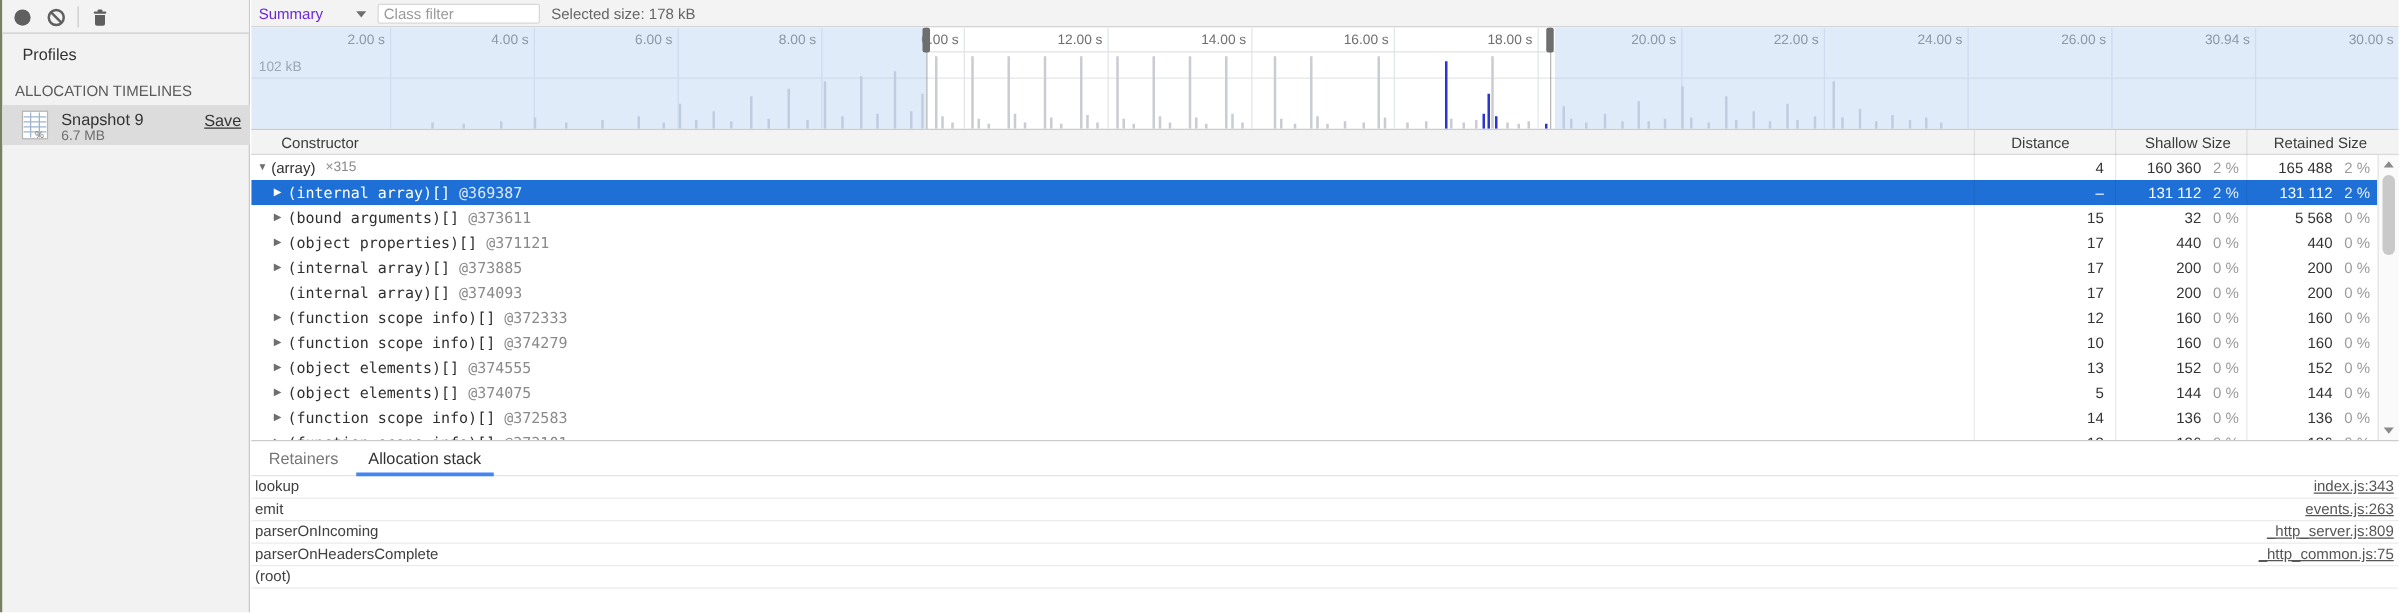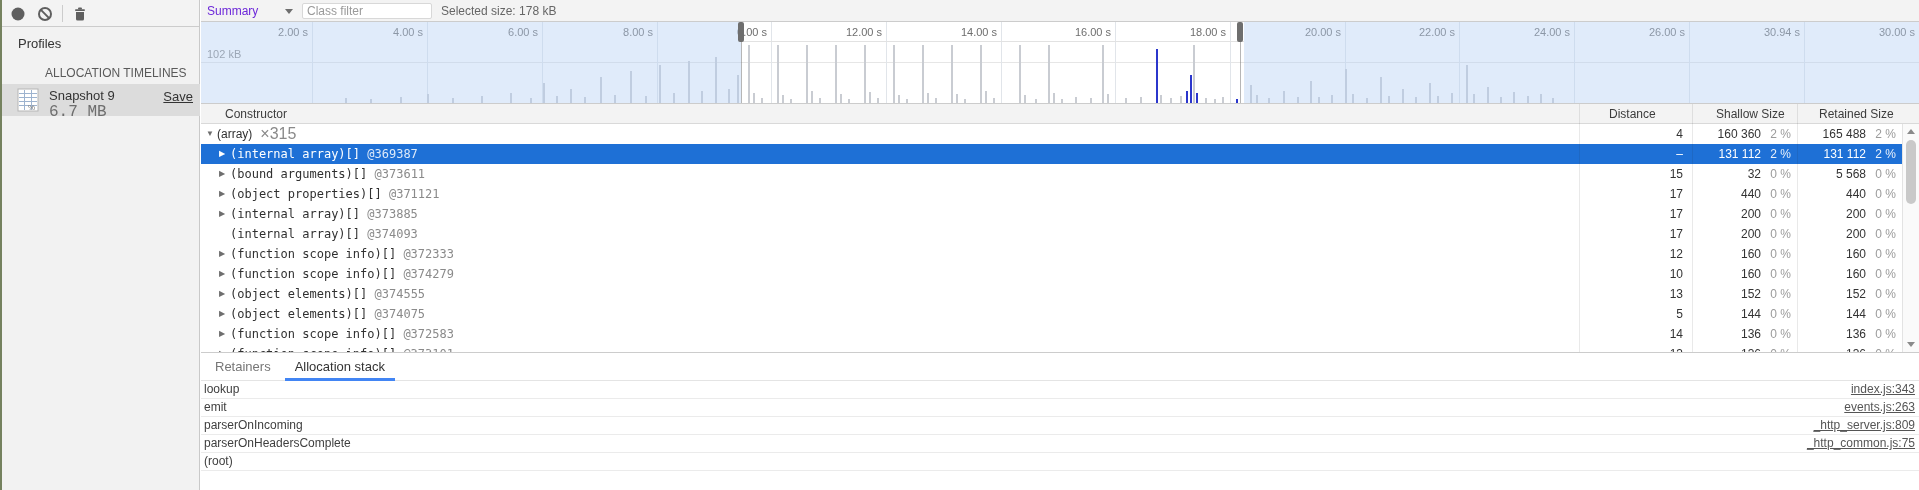--- a/index.html
+++ b/index.html
@@ -8,25 +8,25 @@
 
   
   .left-edge { position:absolute; left:0; top:0; width:2px; height:490px; background:#75825f; }
 
   
   #sidebar { position:absolute; left:2px; top:0; width:198px; height:490px; background:#f2f2f2; border-right:1px solid #c9c9c9; }
   .side-toolbar { position:relative; height:27px; background:#f3f3f3; border-bottom:1px solid #ccc; }
   .tb-btn { position:absolute; top:6px; width:16px; height:16px; cursor:pointer; }
   .tb-sep { position:absolute; left:60px; top:5px; width:1px; height:17px; background:#ccc; }
   .profiles-label { position:absolute; left:16px; top:36px; font-size:13px; color:#333; }
-  .section-header { position:absolute; left:10px; top:66px; font-size:12px; color:#5a5a5a;margin-left:33px; }
+  .section-header { position:absolute; left:10px; top:66px; font-size:12px; color:#5a5a5a; }
   .snapshot-item { position:absolute; left:0; top:84px; width:198px; height:32px; background:#dcdcdc; cursor:pointer; }
   .snap-icon { position:absolute; left:15px; top:4px; width:22px; height:24px; }
   .snap-name { position:absolute; left:47px; top:4px; font-size:13px; color:#333; }
-  .snap-size { position:absolute; left:47px; top:19px; font-size:16px; color:#6e6e6e;font-family:Liberation Mono, monospace; }
+  .snap-size { position:absolute; left:47px; top:19px; font-size:11px; color:#6e6e6e; }
   .save-link { position:absolute; right:7px; top:5px; font-size:13px; color:#333; text-decoration:underline; cursor:pointer; }
 
   
   #main { position:absolute; left:201px; top:0; width:1718px; height:490px; }
   .main-toolbar { position:absolute; left:0; top:0; width:1718px; height:22px; background:#f3f3f3; border-bottom:1px solid #ccc; }
   .summary-select { position:absolute; left:6px; top:3px; height:16px; line-height:16px; color:#6d28d9; cursor:pointer; padding-right:22px; }
   .dd-arrow { position:absolute; left:84px; top:9px; width:0; height:0; border-left:4px solid transparent; border-right:4px solid transparent; border-top:5px solid #6e6e6e; }
   .class-filter { position:absolute; left:101px; top:3px; width:130px; height:16px; border:1px solid #d8d8d8; border-radius:2px; background:#fff; font-family:"Liberation Sans",sans-serif; font-size:12px; padding:0 4px; color:#333; outline:none; }
   .class-filter::placeholder { color:#9a9a9a; }
   .selected-size { position:absolute; left:240px; top:4px; color:#666; }
@@ -56,21 +56,21 @@
   .cell-size .num { flex:1; text-align:right; }
   .cell-size .pct { width:30px; text-align:right; margin-right:6px; color:#9b9b9b; }
   .grid-row.selected .pct { color:rgba(255,255,255,0.9); }
   .expander { display:inline-block; width:11px; font-size:8px; color:#6e6e6e; flex:none; }
   .grid-row.selected .expander { color:#fff; }
   .ctor-mono { font-family:"DejaVu Sans Mono", monospace; font-size:12px; color:#303030; }
   .grid-row.selected .ctor-mono { color:#fff; }
   .ctor-sans { font-size:12px; color:#303030; }
   .obj-id { color:#8a8a8a; }
   .grid-row.selected .obj-id { color:rgba(255,255,255,0.85); }
-  .obj-count { font-size:16px; color:#8a8a8a; margin-left:8px; }
+  .obj-count { font-size:11px; color:#8a8a8a; margin-left:8px; }
   .col-divider { position:absolute; top:0; width:1px; height:248px; background:rgba(40,40,40,0.10); pointer-events:none; z-index:3; }
 
   
   #vscroll { position:absolute; left:1701px; top:20px; width:17px; height:228px; background:#fafafa; border-left:1px solid #e3e3e3; }
   .scroll-arrow { position:absolute; left:4px; width:0; height:0; border-left:4px solid transparent; border-right:4px solid transparent; cursor:pointer; }
   .arrow-up { top:5px; border-bottom:5px solid #8a8a8a; }
   .arrow-down { bottom:5px; border-top:5px solid #8a8a8a; }
   .scroll-thumb { position:absolute; left:3px; top:16px; width:10px; height:64px; background:#c9c9c9; border-radius:5px; cursor:pointer; }
 
   

